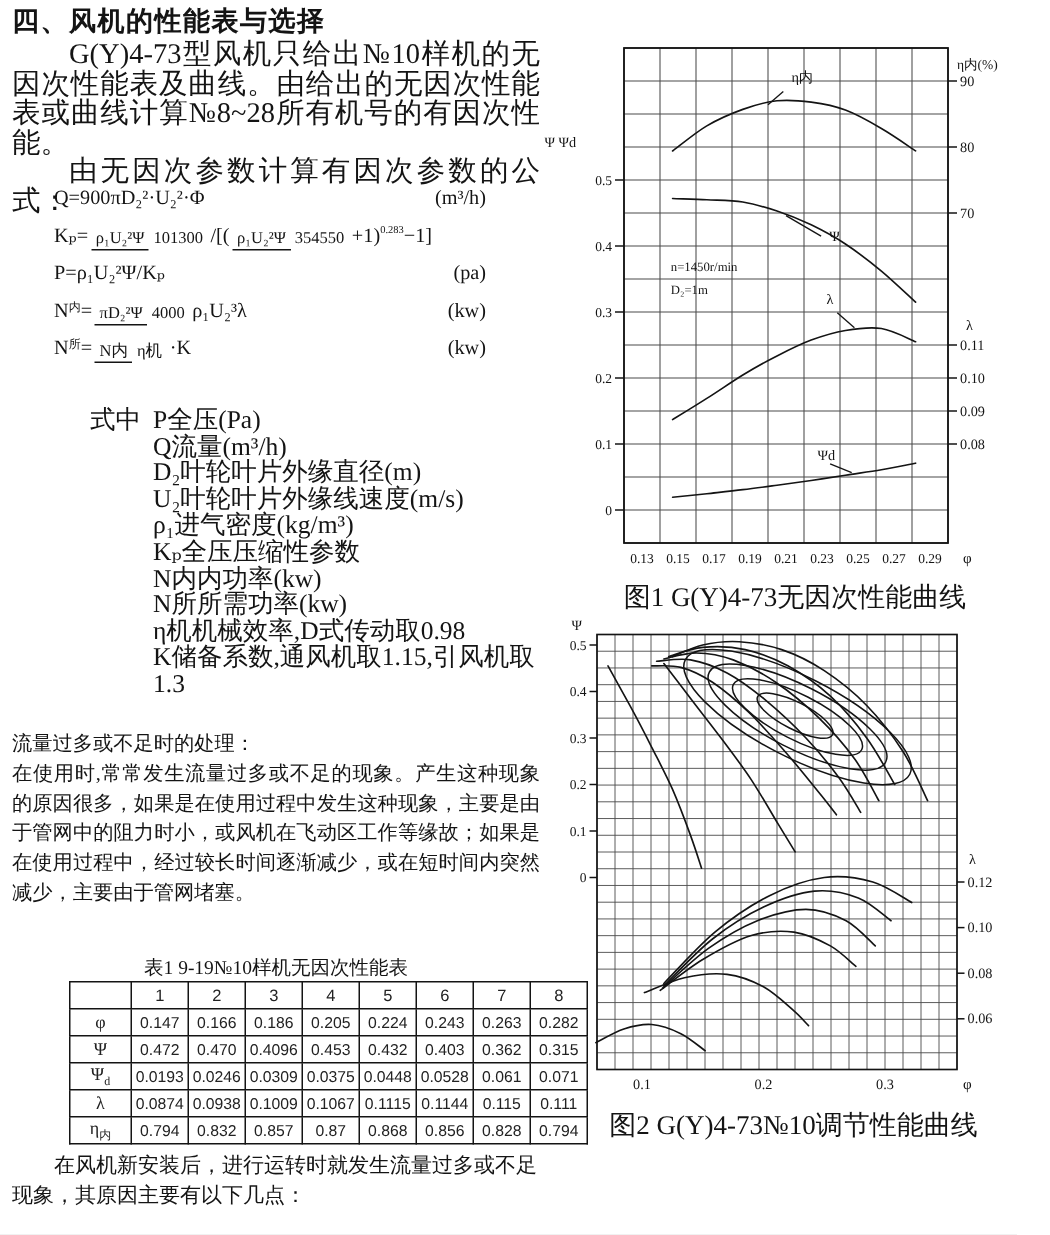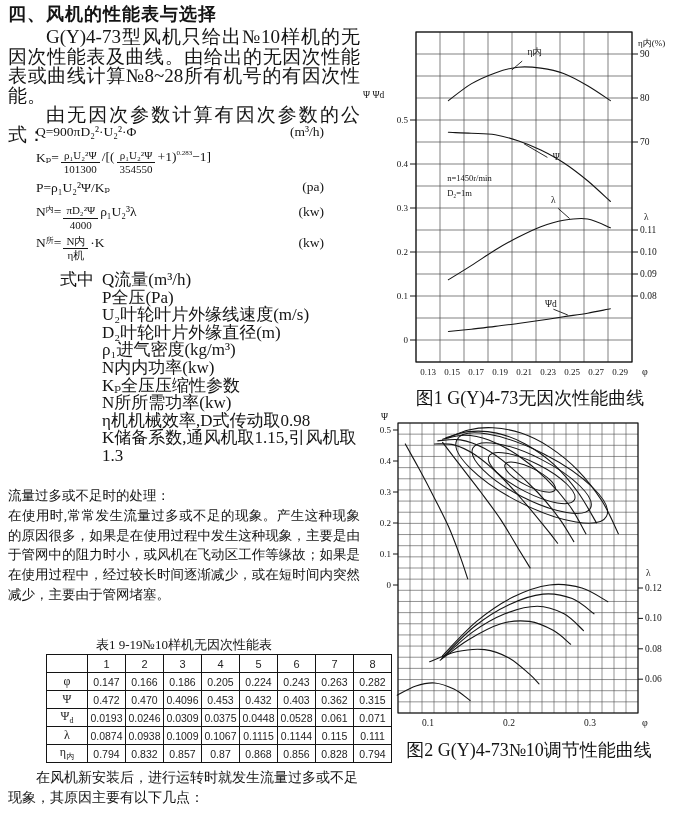--- a/index.html
+++ b/index.html
@@ -4,21 +4,21 @@
 <style>
   html,body{margin:0;padding:0;background:#e8e8e8;}
   .page{position:relative;width:700px;height:823px;background:#ffffff;color:#141414;
         font-family:"Liberation Serif","DejaVu Serif",serif;overflow:hidden;}
   h1.title{position:absolute;left:8px;top:2px;margin:0;font-size:18px;font-weight:bold;letter-spacing:1px;font-family:Liberation Serif, serif;}
   .intro{position:absolute;left:8px;top:27px;width:352px;font-size:19px;line-height:19.5px;text-align:justify;}
   .intro p{margin:0;text-indent:2em;}
   .formulas{position:absolute;left:36px;top:124px;width:288px;font-size:13.5px;}
   .frow{display:flex;min-height:22px;margin-bottom:3px;white-space:nowrap;}
   .frow .unit{margin-left:auto;}
-  .frac{display:inline-flex;flex-direction:column;align-items:center;font-size:11px;line-height:1.2;margin:0 2px;}
+  .frac{display:inline-flex;flex-direction:row;align-items:center;font-size:11px;line-height:1.2;margin:0 2px;}
   .frac .num{border-bottom:1px solid #141414;padding:0 3px;}
   .frac .den{padding:0 3px;}
   sup.tiny{font-size:7px;}
   sub.cjk{font-size:8px;}
   .where{position:absolute;left:60px;top:271px;width:302px;font-size:17px;line-height:17.6px;display:flex;}
   .where-label{flex:0 0 42px;}
   .where-list{flex:1;}
   .flow{position:absolute;left:8px;top:486px;width:352px;font-size:13.5px;line-height:19.8px;text-align:justify;}
   .flow .hd{margin:0;}
   .flow .bd{margin:0;}
@@ -94,27 +94,27 @@
         <span class="den">η机</span>
       </span>
       <span>·K</span>
       <span class="unit">(kw)</span>
     </div>
   </div>
 
   <div class="where">
     <span class="where-label">式中</span>
     <div class="where-list" id="where-list">
+        <div>P全压(Pa)</div>
         <div>Q流量(m³/h)</div>
-        <div>P全压(Pa)</div>
+        <div>D₂叶轮叶片外缘直径(m)</div>
         <div>U₂叶轮叶片外缘线速度(m/s)</div>
-        <div>D₂叶轮叶片外缘直径(m)</div>
         <div>ρ₁进气密度(kg/m³)</div>
+        <div>Kₚ全压压缩性参数</div>
         <div>N内内功率(kw)</div>
-        <div>Kₚ全压压缩性参数</div>
         <div>N所所需功率(kw)</div>
         <div>η机机械效率,D式传动取0.98</div>
         <div>K储备系数,通风机取1.15,引风机取1.3</div>
       </div>
   </div>
 
   <div class="flow">
     <p class="hd">流量过多或不足时的处理：</p>
     <p class="bd">在使用时,常常发生流量过多或不足的现象。产生这种现象的原因很多，如果是在使用过程中发生这种现象，主要是由于管网中的阻力时小，或风机在飞动区工作等缘故；如果是在使用过程中，经过较长时间逐渐减少，或在短时间内突然减少，主要由于管网堵塞。</p>
   </div>

